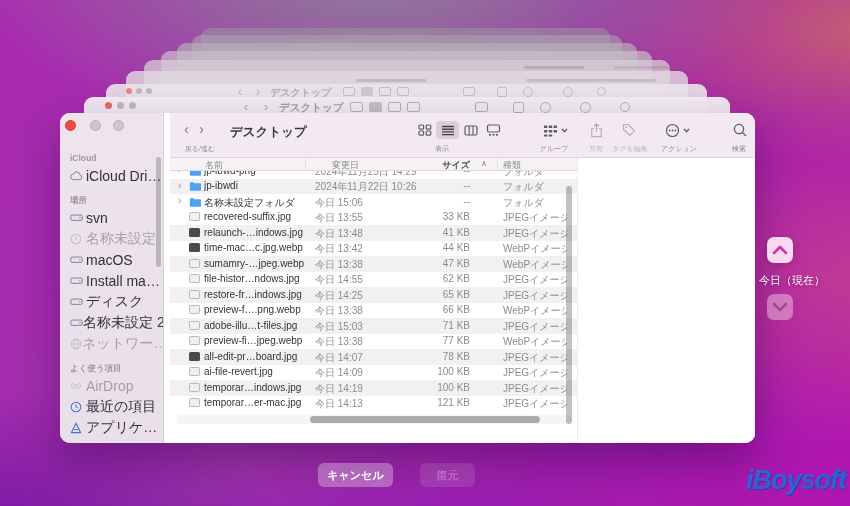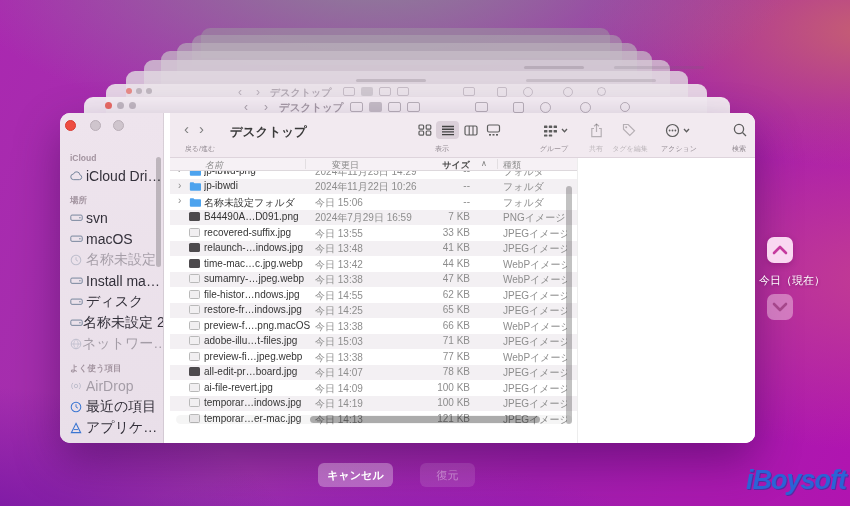--- a/index.html
+++ b/index.html
@@ -60,21 +60,21 @@
   .tb-title{position:absolute;left:60px;top:11px;font-size:12.5px;font-weight:bold;color:#3a3a3a;}
   .viewgroup{position:absolute;left:243px;top:8px;display:flex;}
   .vbtn{width:23px;height:18px;display:flex;align-items:center;justify-content:center;color:#5d5d5d;border-radius:4px;}
   .vbtn.sel{background:#dbd0d9;color:#434343;}
   .tb-icon{position:absolute;top:8px;display:flex;align-items:center;height:18px;color:#5d5d5d;}
   .tb-icon.off{color:rgba(0,0,0,.25);}
   .chev-dn{margin-left:3px;}
 
   .content{position:absolute;left:0;top:45px;right:0;bottom:0;background:#fff;}
   .list-header{position:absolute;left:0;top:0;width:407px;height:13px;background:#f6f1f5;border-bottom:1px solid rgba(0,0,0,.10);font-size:9px;color:#8a8a8a;}
-  .lh-name{position:absolute;left:35px;top:1px;font-style:italic;}
+  .lh-name{position:absolute;left:35px;top:1px;}
   .lh-date{position:absolute;left:162px;top:1px;}
   .lh-size{position:absolute;left:230px;top:1px;width:70px;text-align:right;font-weight:bold;color:#4c4c4c;}
   .lh-sort{position:absolute;left:311px;top:1px;color:#7b7b7b;font-size:8px;}
   .lh-kind{position:absolute;left:333px;top:1px;}
   .lh-div{position:absolute;top:1px;bottom:1px;width:1px;background:rgba(0,0,0,.08);}
   .rows-clip{position:absolute;left:0;top:13px;width:407px;height:258px;overflow:hidden;}
   .rows{margin-top:-8px;}
   .row{position:relative;height:15.5px;font-size:10px;color:#8d8d8d;}
   .row.stripe{background:#f3f0f3;}
   .r-chev{position:absolute;left:8px;top:1px;color:#8c8c8c;font-size:10px;}
@@ -178,37 +178,37 @@
           <div class="sb-header">場所</div>
           <div class="sb-item">
             <span class="sb-icon">
               <svg width="13" height="11" viewBox="0 0 16 13">
                 <rect x="1" y="3.5" width="14" height="6.5" rx="1.5" fill="none" stroke="currentColor" stroke-width="1.2"></rect>
                 <circle cx="12.2" cy="6.8" r=".9" fill="currentColor"></circle>
               </svg>
             </span>
             <span class="sb-label">svn</span>
           </div>
+          <div class="sb-item disabled">
+            <span class="sb-icon">
+              <svg width="12" height="12" viewBox="0 0 14 14">
+                <circle cx="7" cy="7" r="5.6" fill="none" stroke="currentColor" stroke-width="1.2"></circle>
+                <path d="M7 3.8V7l2.3 1.4" fill="none" stroke="currentColor" stroke-width="1.1"></path>
+              </svg>
+            </span>
+            <span class="sb-label">名称未設定</span>
+          </div>
           <div class="sb-item">
             <span class="sb-icon">
               <svg width="13" height="11" viewBox="0 0 16 13">
                 <rect x="1" y="3.5" width="14" height="6.5" rx="1.5" fill="none" stroke="currentColor" stroke-width="1.2"></rect>
                 <circle cx="12.2" cy="6.8" r=".9" fill="currentColor"></circle>
               </svg>
             </span>
             <span class="sb-label">macOS</span>
-          </div>
-          <div class="sb-item disabled">
-            <span class="sb-icon">
-              <svg width="12" height="12" viewBox="0 0 14 14">
-                <circle cx="7" cy="7" r="5.6" fill="none" stroke="currentColor" stroke-width="1.2"></circle>
-                <path d="M7 3.8V7l2.3 1.4" fill="none" stroke="currentColor" stroke-width="1.1"></path>
-              </svg>
-            </span>
-            <span class="sb-label">名称未設定</span>
           </div>
           <div class="sb-item">
             <span class="sb-icon">
               <svg width="13" height="11" viewBox="0 0 16 13">
                 <rect x="1" y="3.5" width="14" height="6.5" rx="1.5" fill="none" stroke="currentColor" stroke-width="1.2"></rect>
                 <circle cx="12.2" cy="6.8" r=".9" fill="currentColor"></circle>
               </svg>
             </span>
             <span class="sb-label">Install ma…</span>
           </div>
@@ -417,29 +417,20 @@
                 <span class="r-icon">
                   <svg width="12" height="10" viewBox="0 0 14 11">
                     <path d="M1 2.2C1 1.5 1.5 1 2.2 1h3l1.2 1.3h6.4c.7 0 1.2.5 1.2 1.2v6.3c0 .7-.5 1.2-1.2 1.2H2.2A1.2 1.2 0 0 1 1 9.8z" fill="#4da3ee"></path>
                   </svg>
                 </span>
                 <span class="r-name">名称未設定フォルダ</span>
                 <span class="r-date">今日 15:06</span>
                 <span class="r-size">--</span>
                 <span class="r-kind">フォルダ</span>
               </div>
-              <div class="row stripe">
-                <span class="r-icon">
-                  <span class="fi-imgdark"></span>
-                </span>
-                <span class="r-name">B44490A…D091.png</span>
-                <span class="r-date">2024年7月29日 16:59</span>
-                <span class="r-size">7 KB</span>
-                <span class="r-kind">PNGイメージ</span>
-              </div>
               <div class="row">
                 <span class="r-icon">
                   <span class="fi-img"></span>
                 </span>
                 <span class="r-name">recovered-suffix.jpg</span>
                 <span class="r-date">今日 13:55</span>
                 <span class="r-size">33 KB</span>
                 <span class="r-kind">JPEGイメージ</span>
               </div>
               <div class="row stripe">
@@ -484,21 +475,21 @@
                 </span>
                 <span class="r-name">restore-fr…indows.jpg</span>
                 <span class="r-date">今日 14:25</span>
                 <span class="r-size">65 KB</span>
                 <span class="r-kind">JPEGイメージ</span>
               </div>
               <div class="row">
                 <span class="r-icon">
                   <span class="fi-img"></span>
                 </span>
-                <span class="r-name">preview-f….png.macOS</span>
+                <span class="r-name">preview-f….png.webp</span>
                 <span class="r-date">今日 13:38</span>
                 <span class="r-size">66 KB</span>
                 <span class="r-kind">WebPイメージ</span>
               </div>
               <div class="row stripe">
                 <span class="r-icon">
                   <span class="fi-img"></span>
                 </span>
                 <span class="r-name">adobe-illu…t-files.jpg</span>
                 <span class="r-date">今日 15:03</span>

